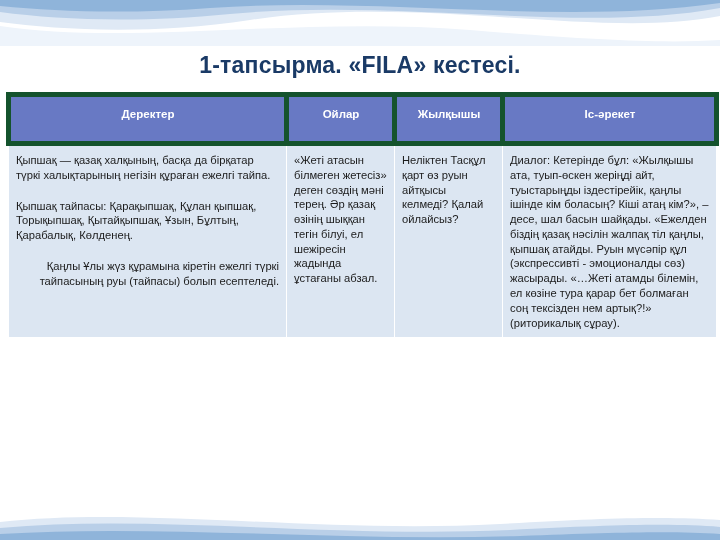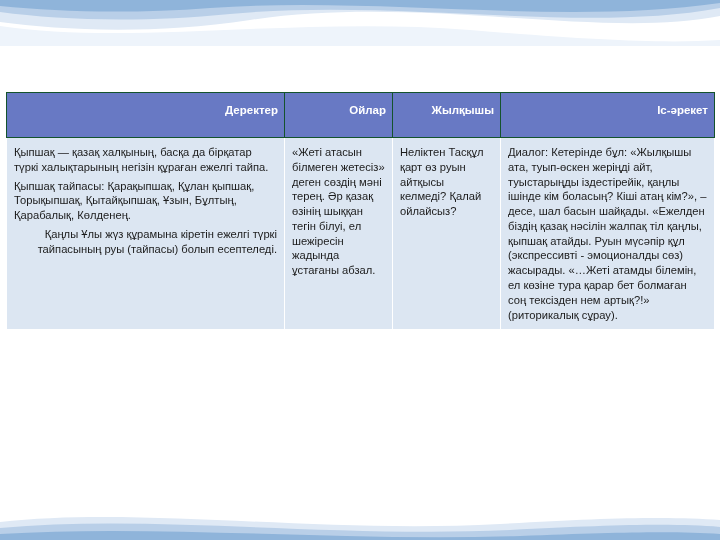--- a/index.html
+++ b/index.html
@@ -51,59 +51,60 @@
     left: 6px;
     width: 708px;
     border-collapse: collapse;
     table-layout: fixed;
   }
   table.fila th {
     background: #6879c4;
     color: #ffffff;
     font-size: 11.5px;
     font-weight: bold;
-    text-align: right;
+    text-align: center;
     padding: 6px 6px 16px 7px;
-    border: 1px solid #14532d;
+    border: 5px solid #14532d;
     vertical-align: middle;
     height: 22px;
   }
   table.fila td {
     background: #dce6f2;
     color: #1b1b1b;
     font-size: 11.2px;
     line-height: 1.32;
     padding: 7px 7px 7px 7px;
     border: 1px solid #ffffff;
     vertical-align: top;
   }
   td.c1 { }
   .col1 { width: 278px; }
   .col2 { width: 108px; }
   .col3 { width: 108px; }
   .col4 { width: 214px; }
   .para { margin: 0 0 0 0; }
-  .para + .para { margin-top: 4px; }
+  .para + .para { margin-top: 16px; }
   .gaptop { margin-top: 12px; display: block; text-align: right; }
 </style>
 </head>
 <body>
 
 <div class="slide">
 
   <div class="top-band">
     <svg width="720" height="46" viewBox="0 0 720 46" preserveAspectRatio="none">
       <rect x="0" y="0" width="720" height="46" fill="#ffffff"></rect>
       <path d="M0,0 L720,0 L720,16 C600,40 420,-6 250,20 C150,35 60,30 0,22 Z" fill="#dfe9f5"></path>
       <path d="M0,0 L720,0 L720,8 C580,34 400,-2 230,14 C140,23 60,20 0,12 Z" fill="#b9cfe8"></path>
       <path d="M0,0 L720,0 L720,3 C560,26 380,-4 210,8 C130,14 60,12 0,6 Z" fill="#8fb4da"></path>
       <path d="M0,26 C130,46 300,16 470,30 C580,39 660,44 720,40 L720,46 L0,46 Z" fill="#eef4fb"></path>
     </svg>
   </div>
 
+  <div class="title">1-тапсырма. «FILA» кестесі.</div>
 
   <table class="fila">
     <colgroup>
       <col class="col1">
         <col class="col2">
         <col class="col3">
         <col class="col4">
     </colgroup>
     <thead>
       <tr>

